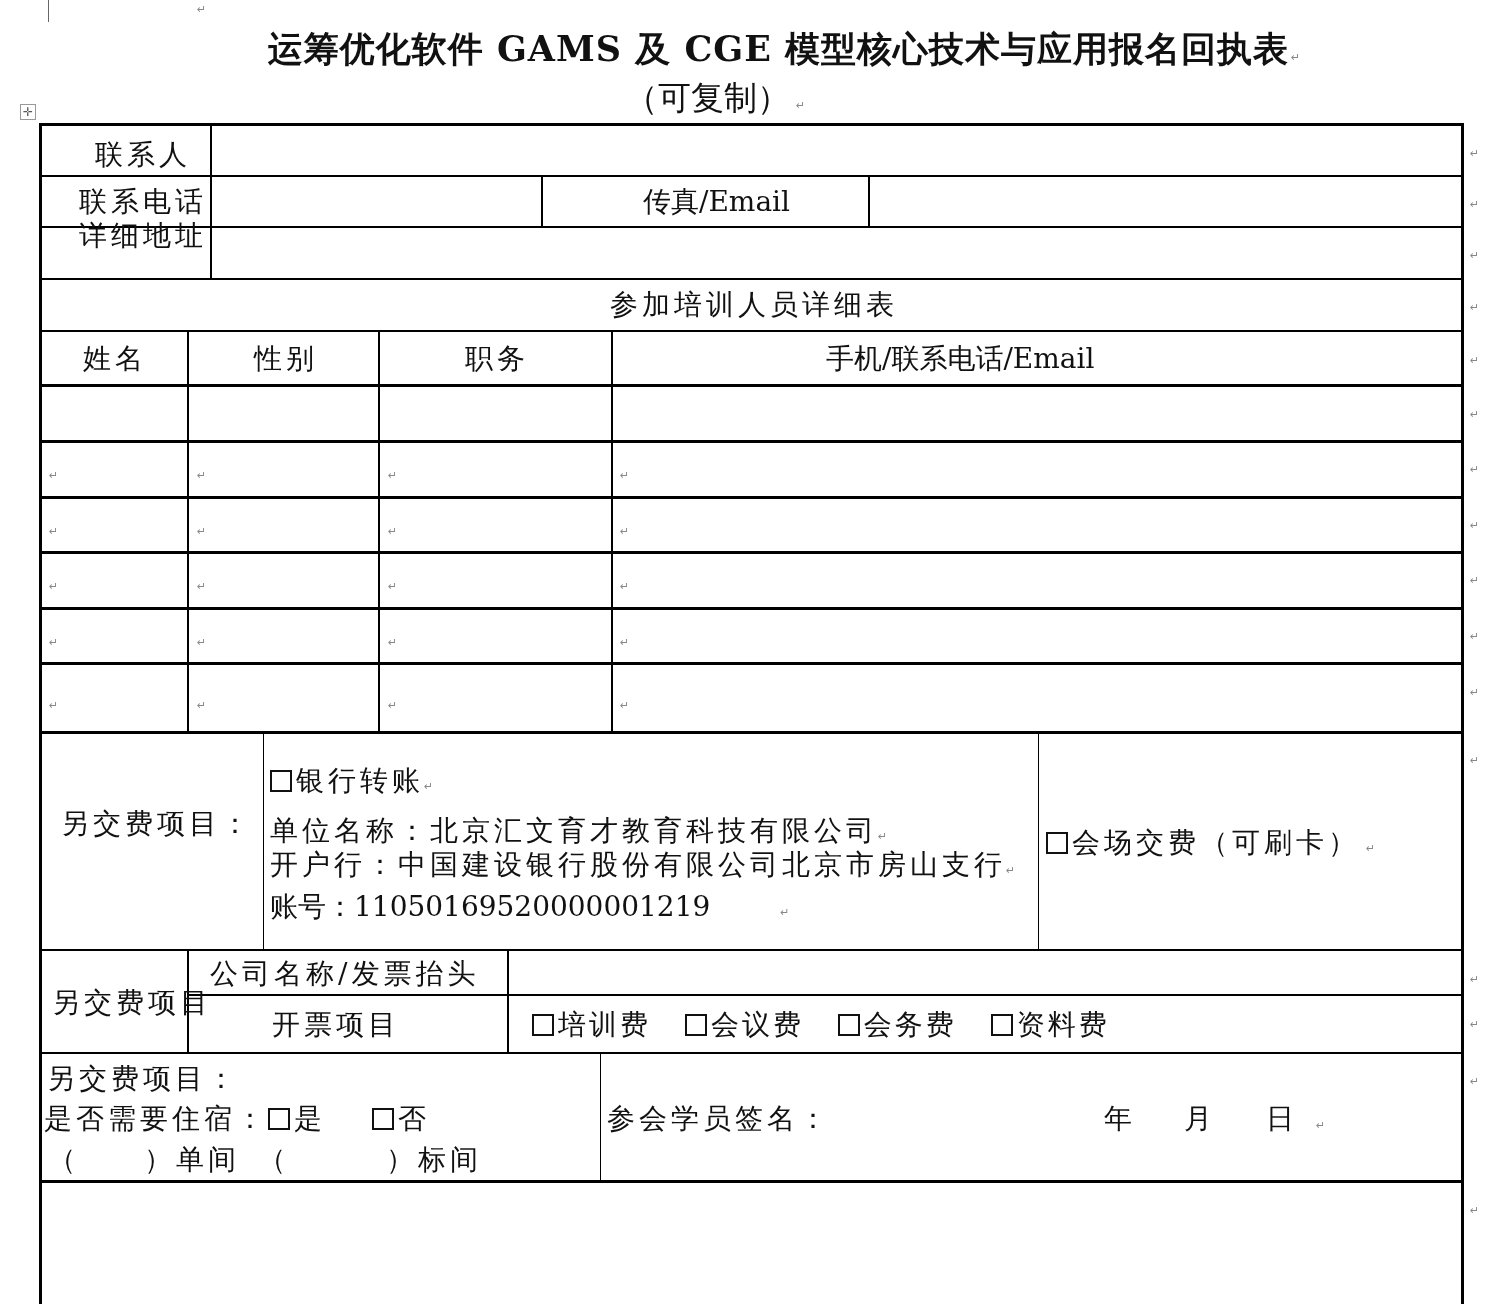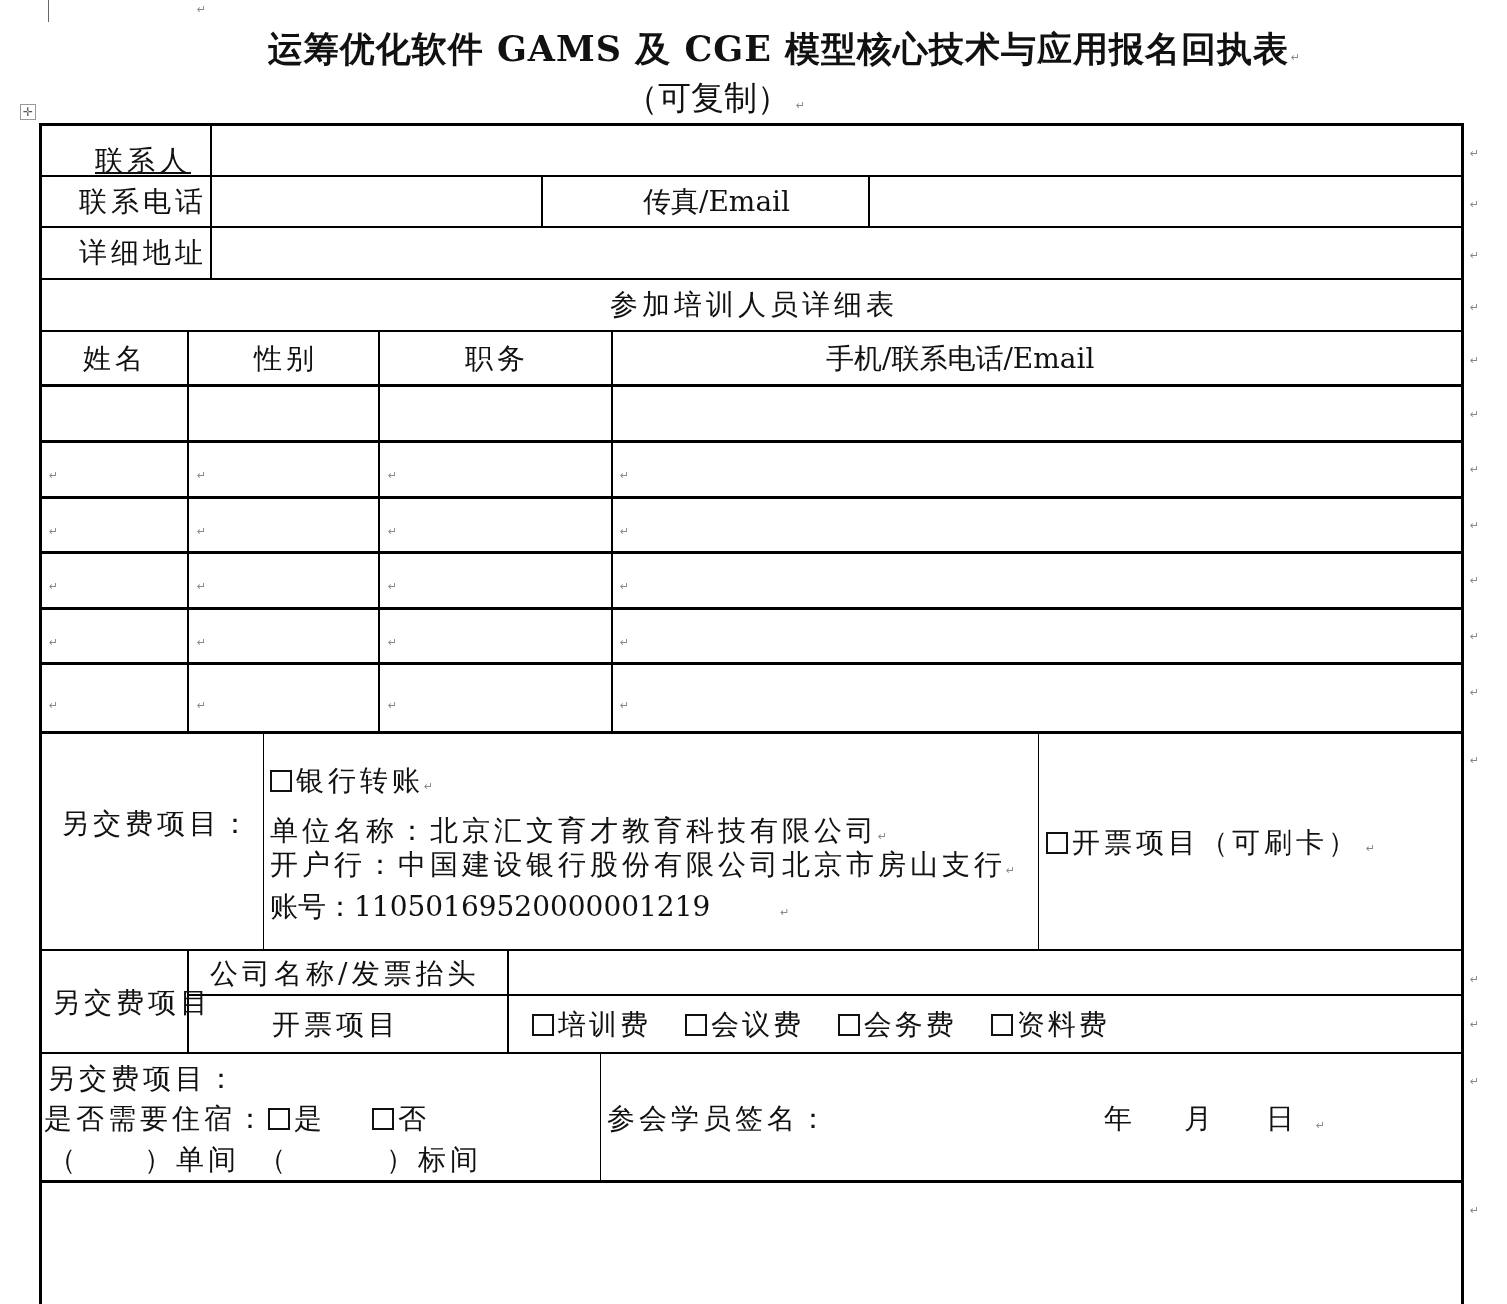--- a/index.html
+++ b/index.html
@@ -88,29 +88,29 @@
 
   <div class="vl" style="left:263px; top:733px; width:1px; height:217px;"></div>
   <div class="vl" style="left:1038px; top:733px; width:1px; height:217px;"></div>
 
   <div class="vl" style="left:187px; top:950px; width:2px; height:103px;"></div>
   <div class="vl" style="left:507px; top:950px; width:2px; height:103px;"></div>
 
   <div class="vl" style="left:600px; top:1053px; width:1px; height:128px;"></div>
 </div>
 
-<div class="cell-text label-spaced" style="left:95px; top:144px;text-decoration:underline;">联系人</div>
+<div class="cell-text label-spaced" style="left:95px; top:138px;">联系人</div>
 <div class="abs" style="left:212px; top:126px; width:1249px; height:49px;"></div>
 
 <div class="cell-text label-spaced" style="left:79px; top:185px;">联系电话</div>
 <div class="abs" style="left:212px; top:177px; width:329px; height:49px;"></div>
 <div class="cell-text" style="left:643px; top:185px;">传真/Email</div>
 <div class="abs" style="left:870px; top:177px; width:591px; height:49px;"></div>
 
-<div class="cell-text label-spaced" style="left:79px; top:236px;">详细地址</div>
+<div class="cell-text label-spaced" style="left:79px; top:219px;">详细地址</div>
 <div class="abs" style="left:212px; top:228px; width:1249px; height:50px;"></div>
 
 <div class="cell-text label-spaced" style="left:610px; top:288px;">参加培训人员详细表</div>
 
 <div class="cell-text label-spaced" style="left:83px; top:342px;">姓名</div>
 <div class="cell-text label-spaced" style="left:254px; top:342px;">性别</div>
 <div class="cell-text label-spaced" style="left:465px; top:342px;">职务</div>
 <div class="cell-text" style="left:826px; top:342px;">手机/联系电话/Email</div>
 
 <div class="abs" style="left:42px; top:387px; width:145px; height:53px;"></div>
@@ -177,21 +177,21 @@
   <span>单位名称：北京汇文育才教育科技有限公司</span><span class="para-mark">↵</span>
 </div>
 <div class="cell-text label-spaced" style="left:270px; top:848px;">
   <span>开户行：中国建设银行股份有限公司北京市房山支行</span><span class="para-mark">↵</span>
 </div>
 <div class="cell-text" style="left:270px; top:890px;">
   <span>账号：11050169520000001219</span><span class="para-mark" style="margin-left:70px;">↵</span>
 </div>
 
 <div class="cell-text label-spaced" style="left:1046px; top:826px;">
-  <span class="box"></span><span>开票项目（可刷卡）</span><span class="para-mark" style="margin-left:6px;">↵</span>
+  <span class="box"></span><span>会场交费（可刷卡）</span><span class="para-mark" style="margin-left:6px;">↵</span>
 </div>
 
 <div class="cell-text label-spaced" style="left:52px; top:986px;">另交费项目</div>
 <div class="cell-text label-spaced" style="left:210px; top:957px;">公司名称/发票抬头</div>
 <div class="abs" style="left:509px; top:951px; width:952px; height:43px;"></div>
 <div class="cell-text label-spaced" style="left:272px; top:1008px;">开票项目</div>
 
 <div class="cell-text" style="left:532px; top:1008px; letter-spacing:3px;">
   <span><span class="box"></span><span>培训费</span></span>
   <span style="margin-left:22px;"><span class="box"></span><span>会议费</span></span>

